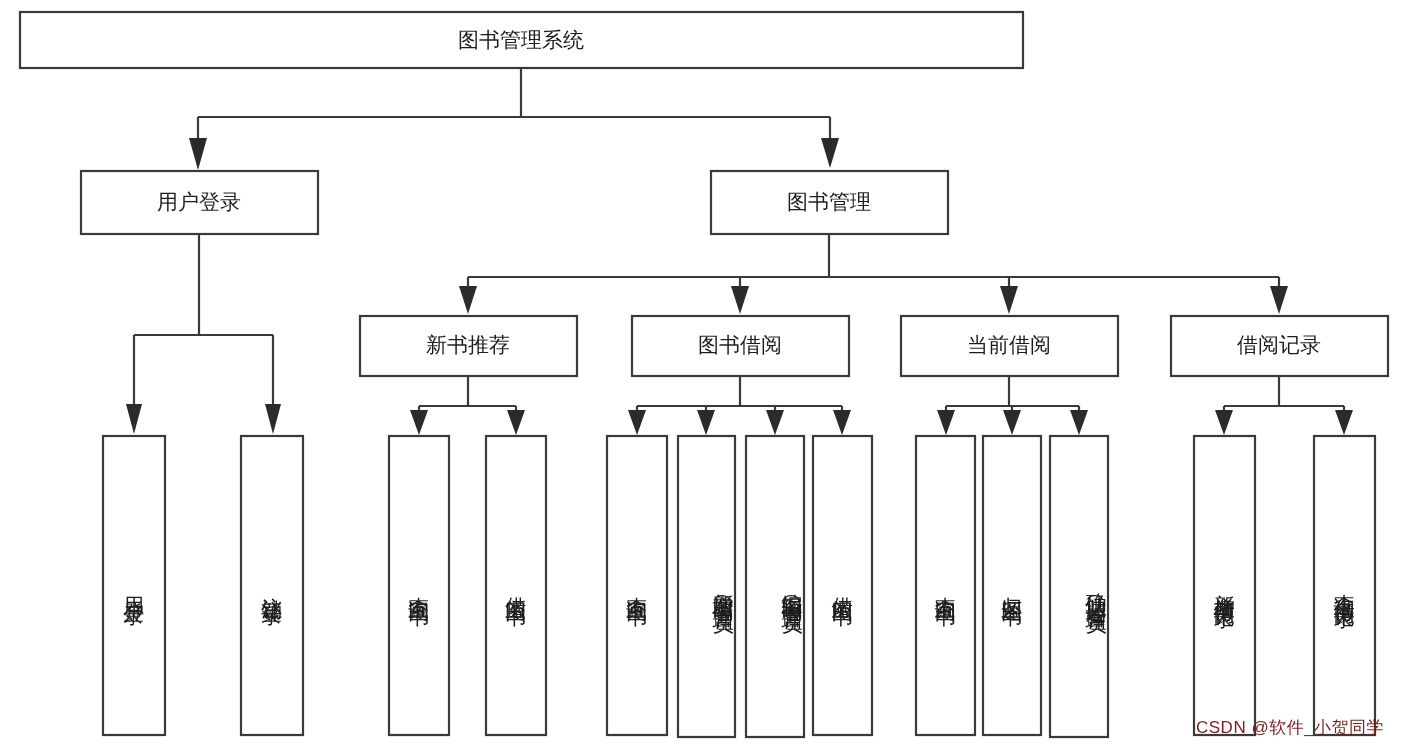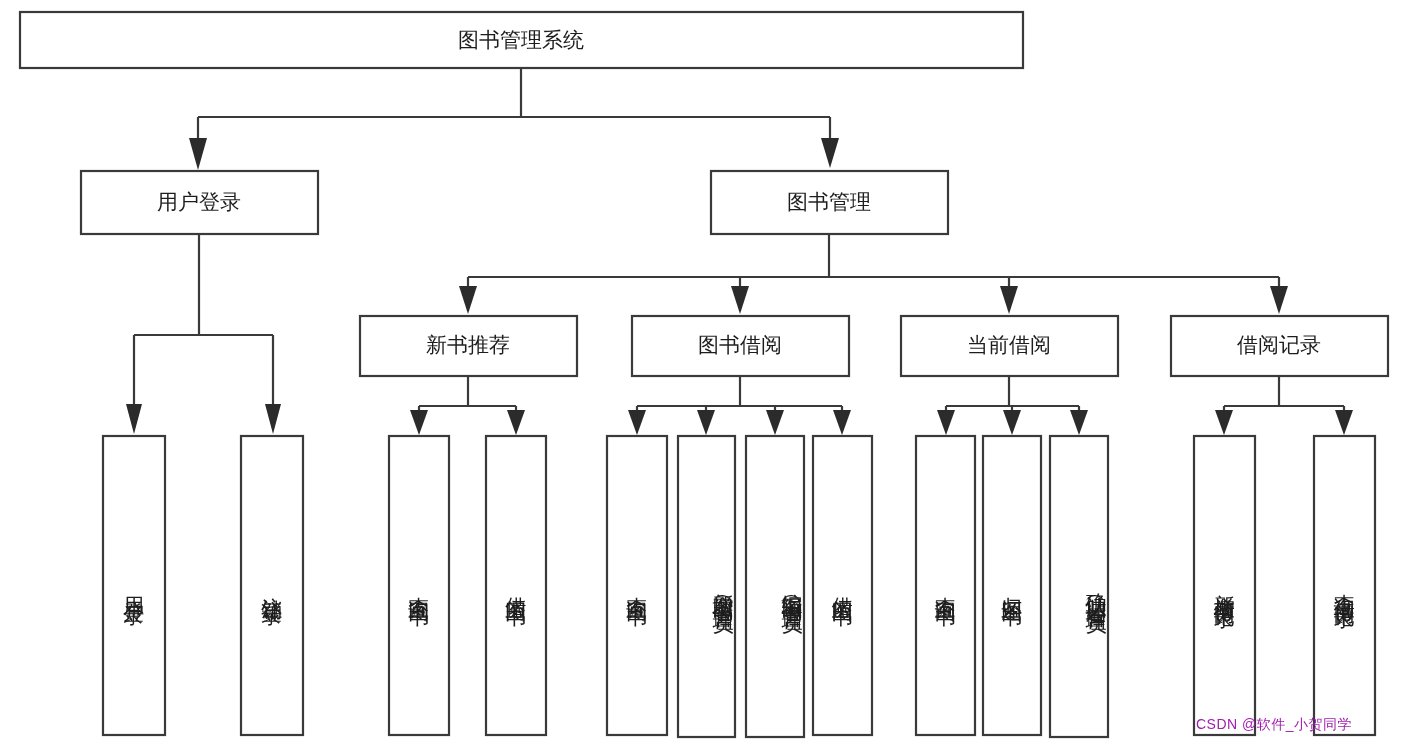--- a/index.html
+++ b/index.html
@@ -60,22 +60,22 @@
     letter-spacing: 3px;
     display: flex;
     align-items: center;
     justify-content: center;
     white-space: nowrap;
     pointer-events: none;
   }
   .watermark {
     position: absolute;
     font-family: "Liberation Sans", "DejaVu Sans", sans-serif;
-    font-size: 14px;
-    color: #a21caf;
+    font-size: 17px;
+    color: #7f1d1d;
     white-space: nowrap;
     letter-spacing: 0.5px;
   }
 </style>
 </head>
 <body>
 
 <div id="diagram-root">
 
   <svg id="tree-svg" viewBox="0 0 1405 747">

